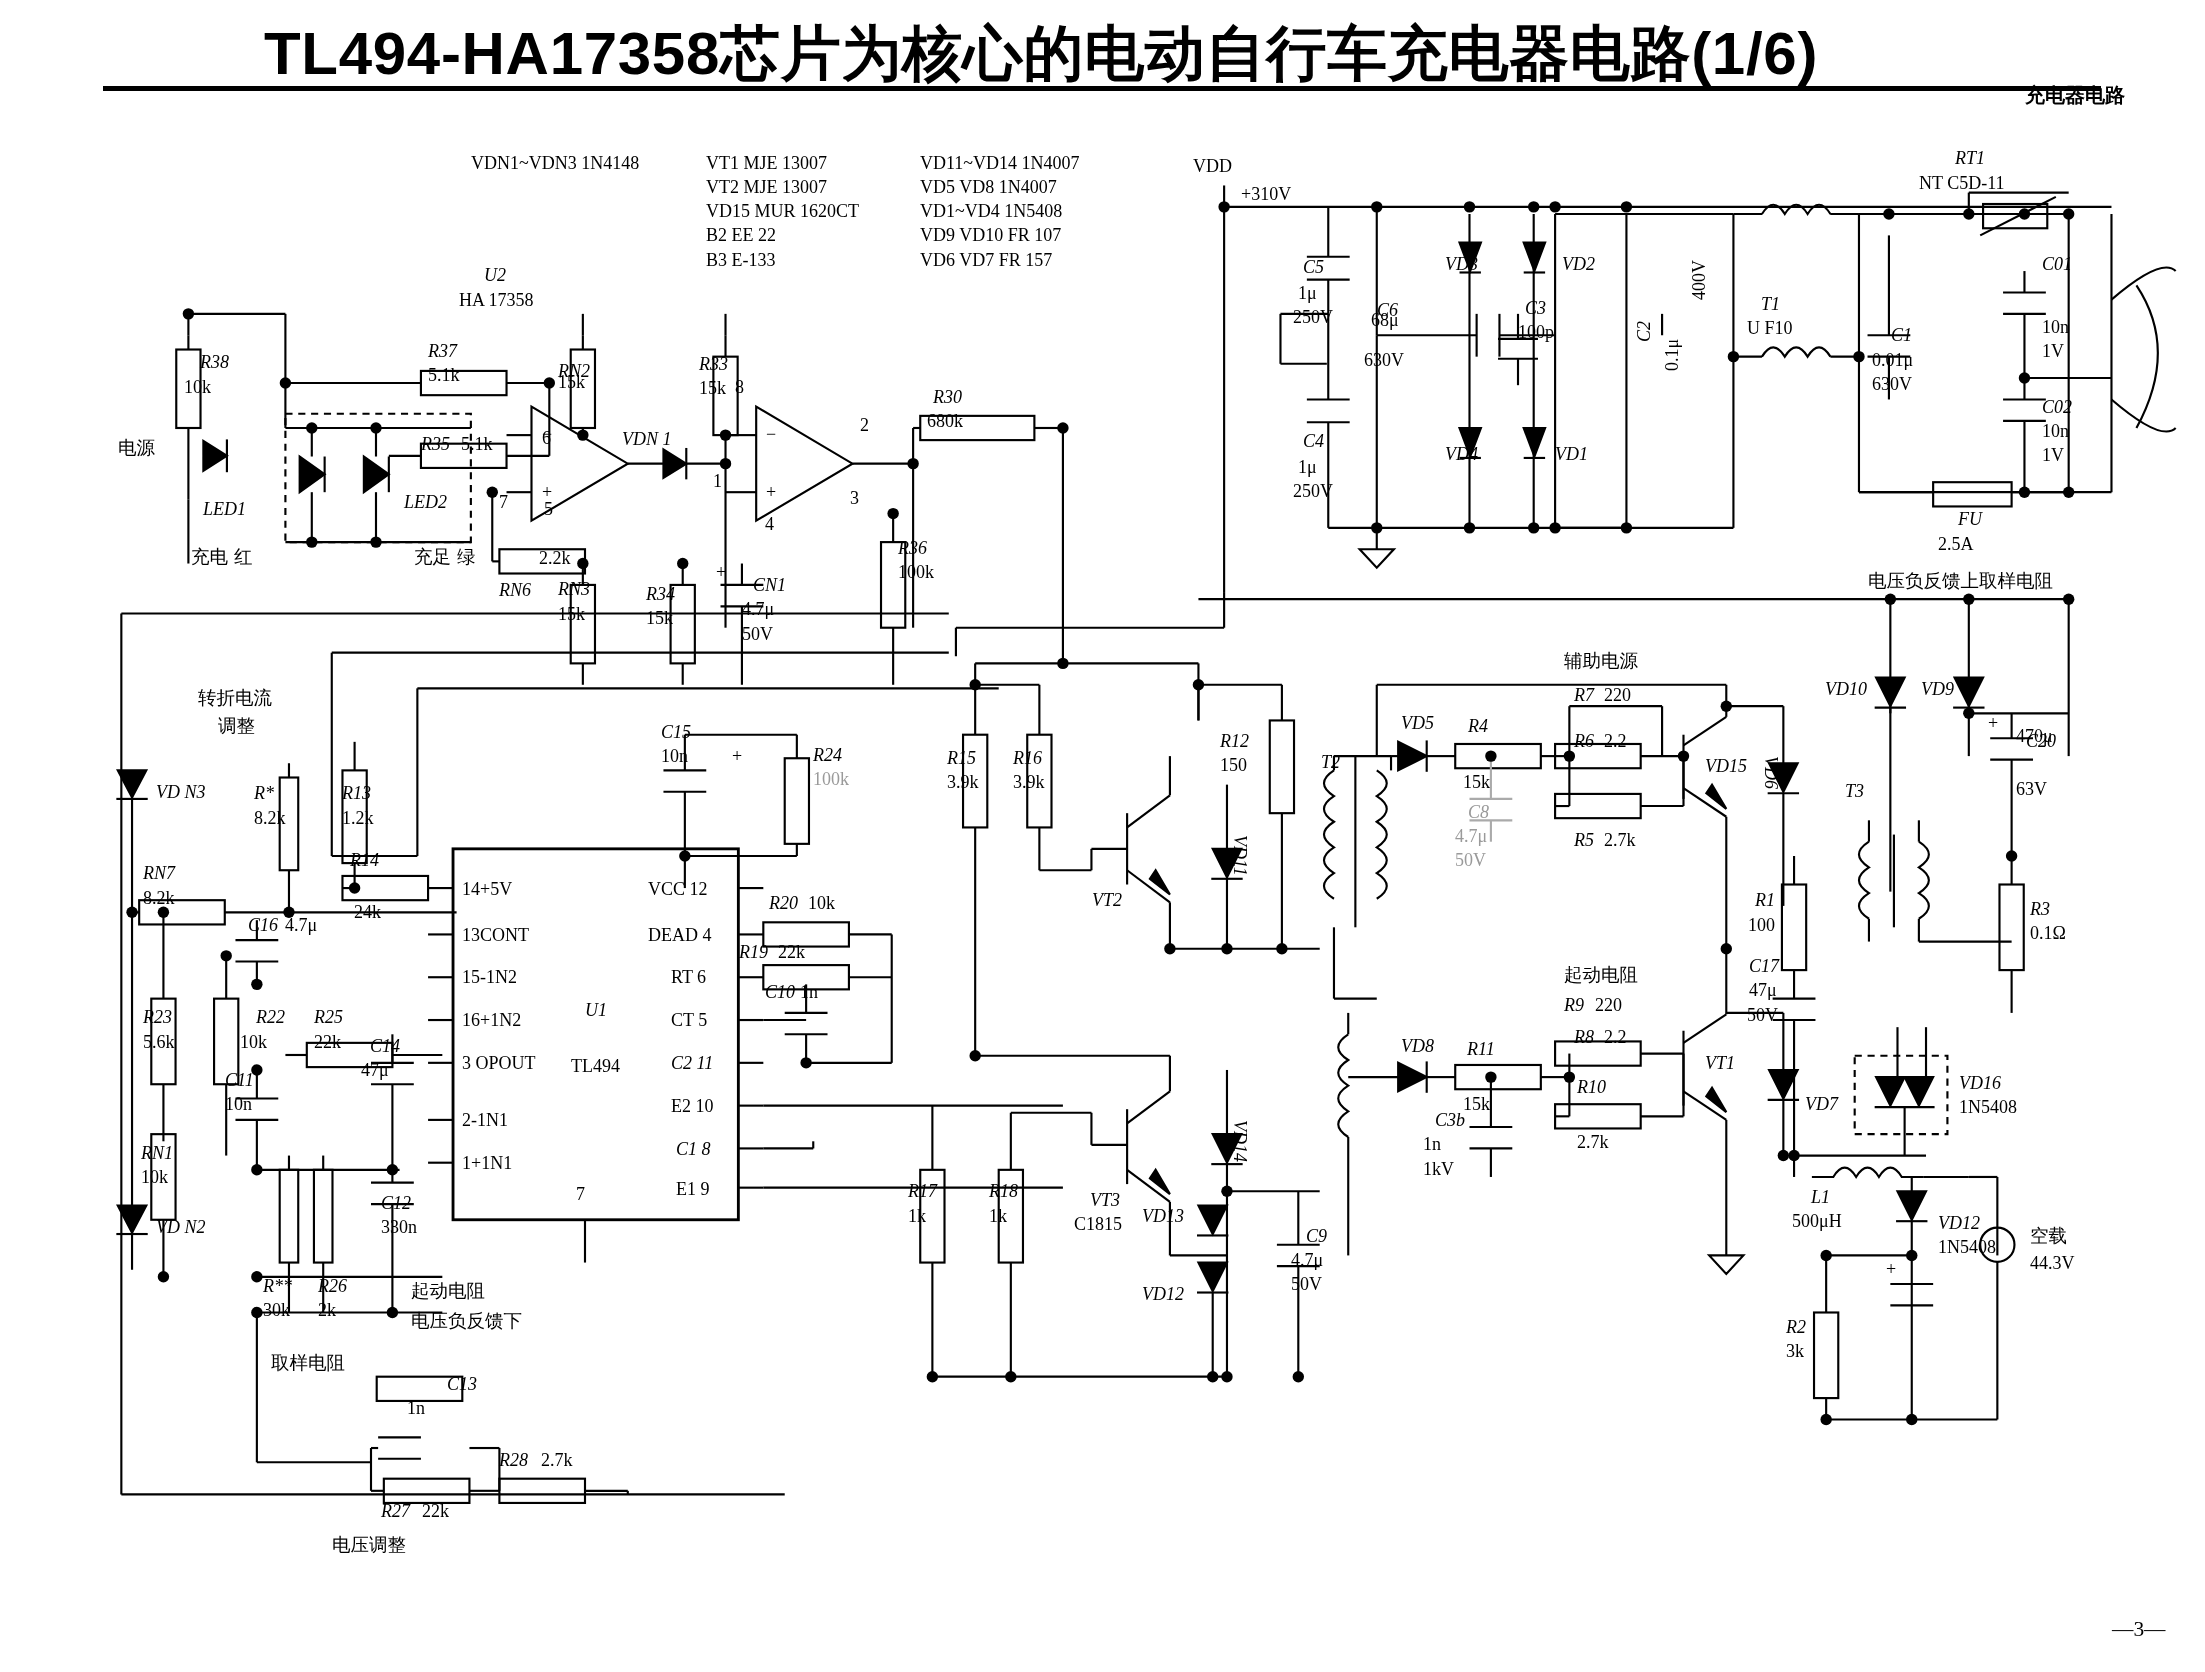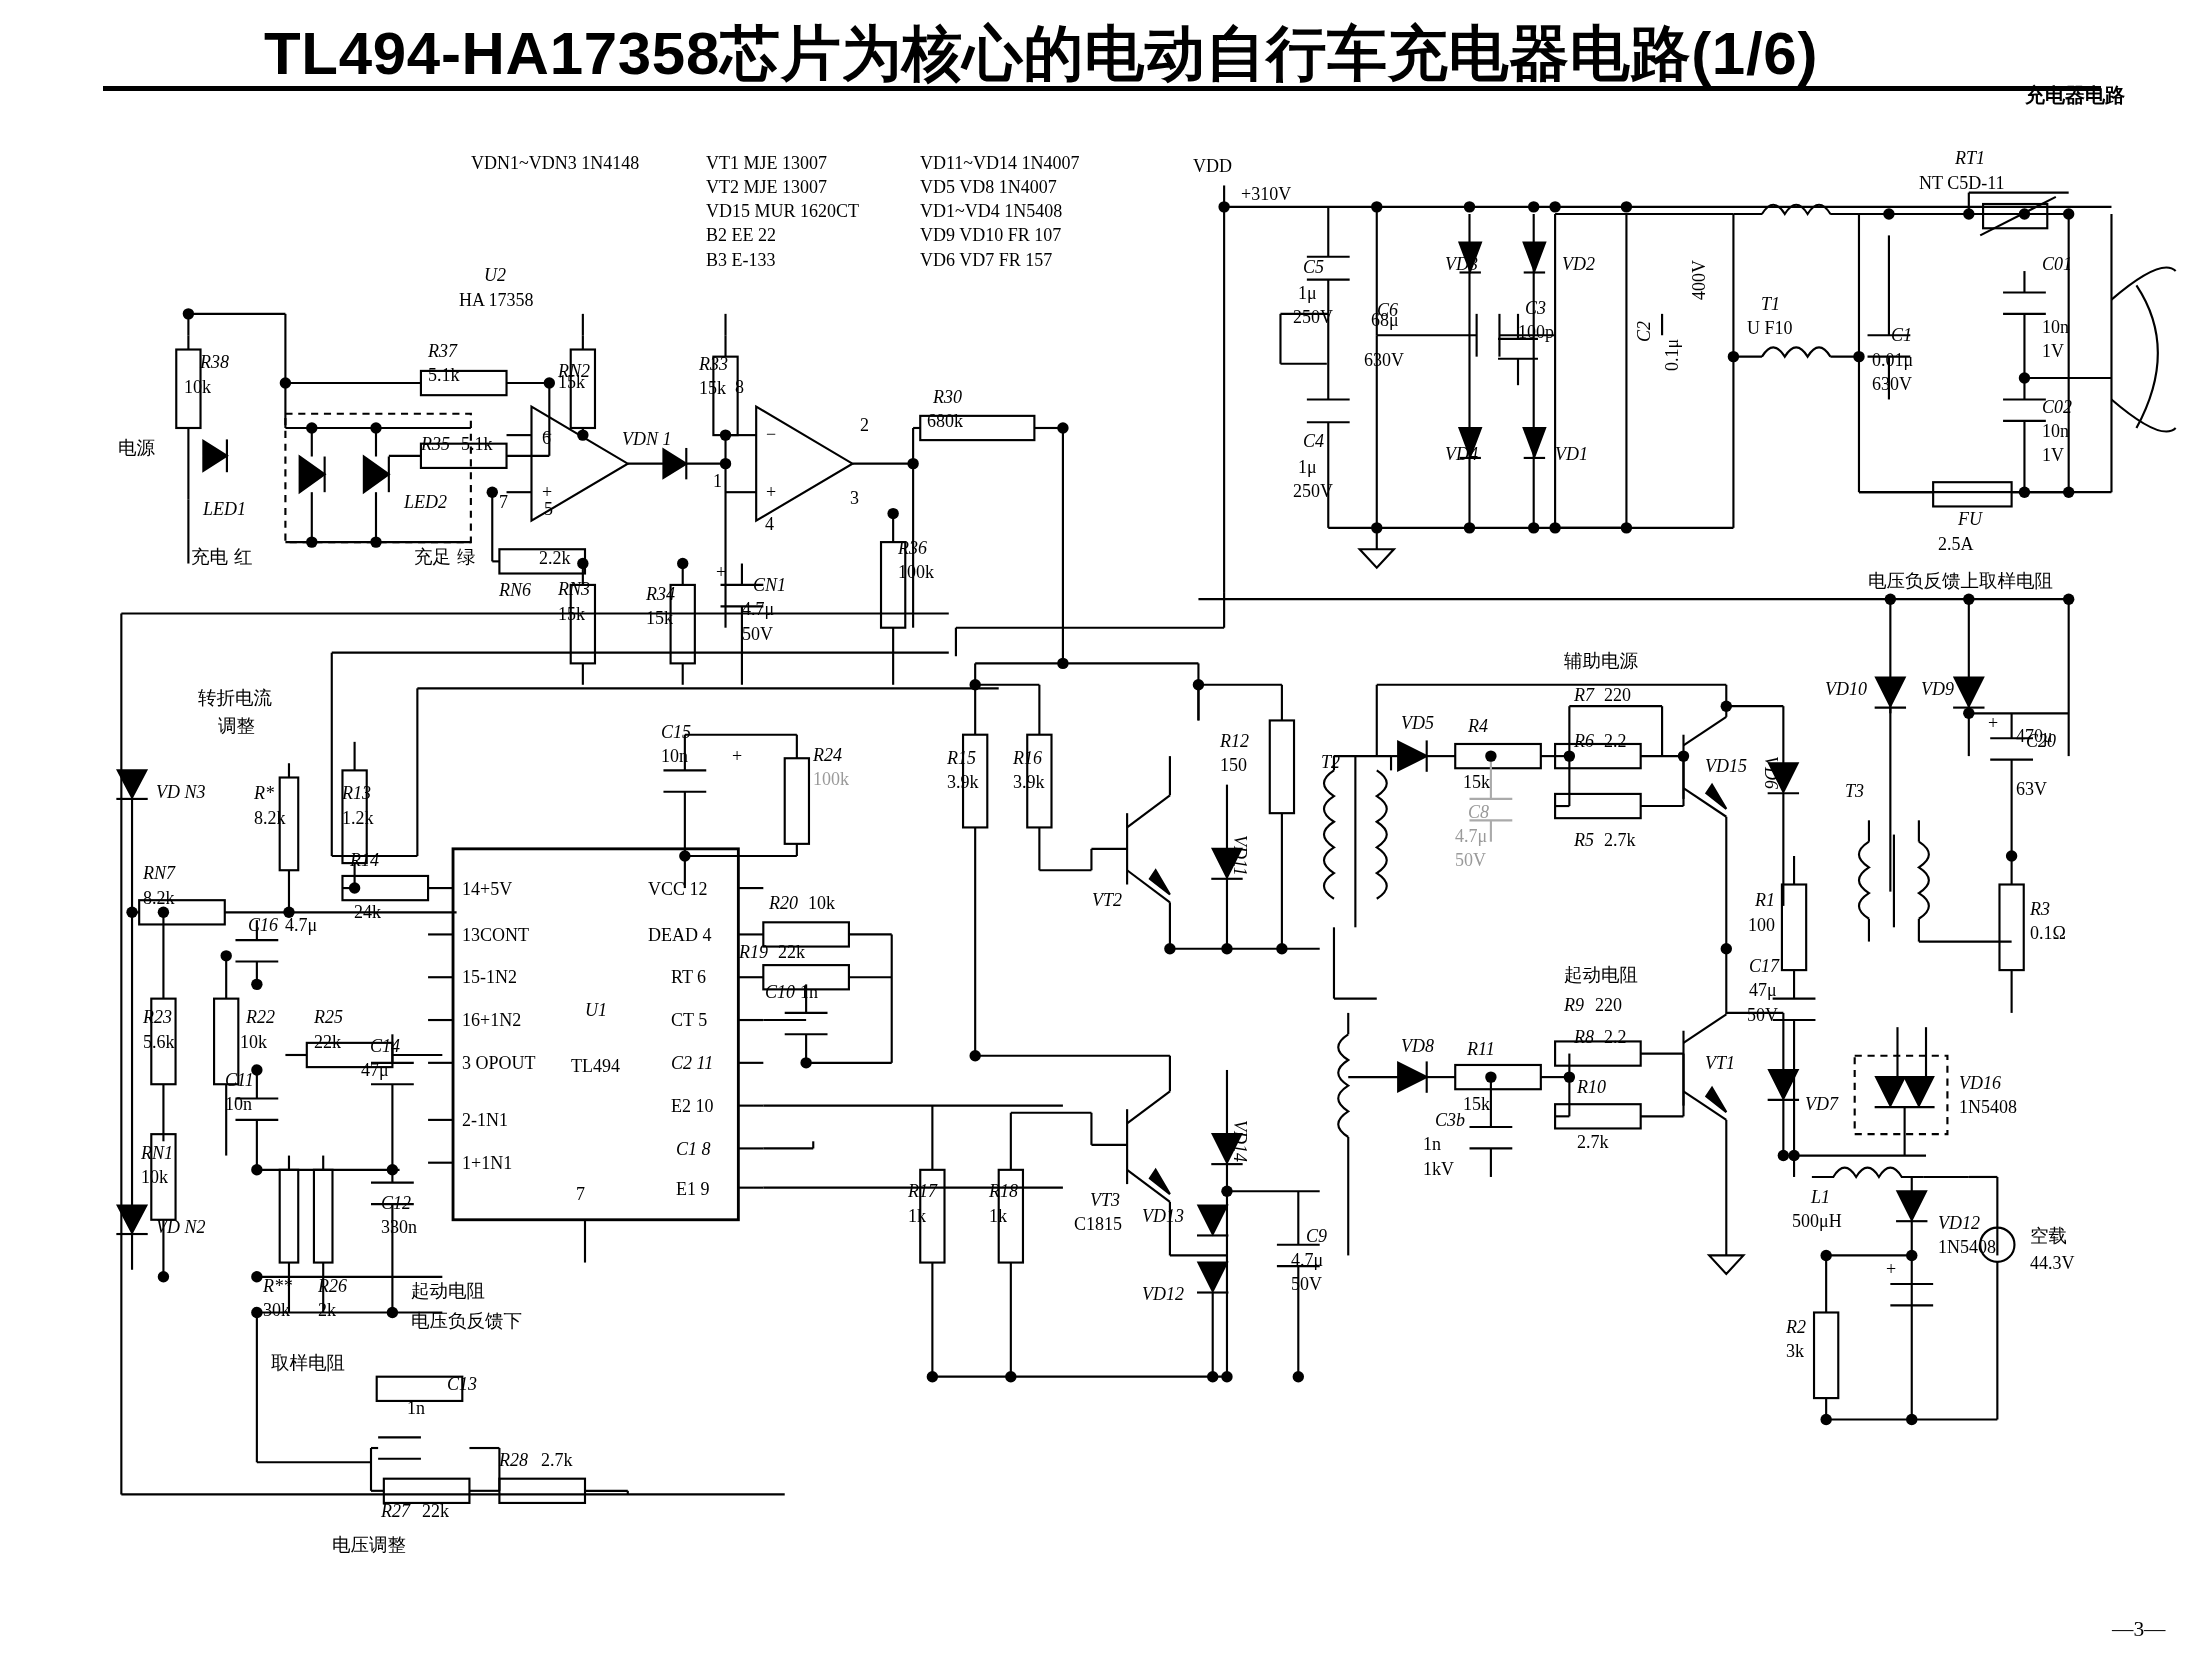--- a/index.html
+++ b/index.html
@@ -777,21 +777,21 @@
   <div class="t lbl-i lbl" style="left:254px;top:783px;">R*</div>
   <div class="t lbl" style="left:254px;top:808px;">8.2k</div>
   <div class="t lbl-i lbl" style="left:342px;top:783px;">R13</div>
   <div class="t lbl" style="left:342px;top:808px;">1.2k</div>
   <div class="t lbl-i lbl" style="left:350px;top:850px;">R14</div>
   <div class="t lbl" style="left:354px;top:902px;">24k</div>
   <div class="t lbl-i lbl" style="left:143px;top:863px;">RN7</div>
   <div class="t lbl" style="left:143px;top:888px;">8.2k</div>
   <div class="t lbl-i lbl" style="left:143px;top:1007px;">R23</div>
   <div class="t lbl" style="left:143px;top:1032px;">5.6k</div>
-  <div class="t lbl-i lbl" style="left:246px;top:1007px;">R22</div>
+  <div class="t lbl-i lbl" style="left:240px;top:1007px;padding-left:16px;">R22</div>
   <div class="t lbl" style="left:240px;top:1032px;">10k</div>
   <div class="t lbl-i lbl" style="left:314px;top:1007px;">R25</div>
   <div class="t lbl" style="left:314px;top:1032px;">22k</div>
   <div class="t lbl-i lbl" style="left:141px;top:1143px;">RN1</div>
   <div class="t lbl" style="left:141px;top:1167px;">10k</div>
   <div class="t lbl-i lbl" style="left:263px;top:1276px;">R**</div>
   <div class="t lbl" style="left:263px;top:1300px;">30k</div>
   <div class="t lbl-i lbl" style="left:318px;top:1276px;">R26</div>
   <div class="t lbl" style="left:318px;top:1300px;">2k</div>
   <div class="t lbl-i lbl" style="left:248px;top:915px;">C16</div>

